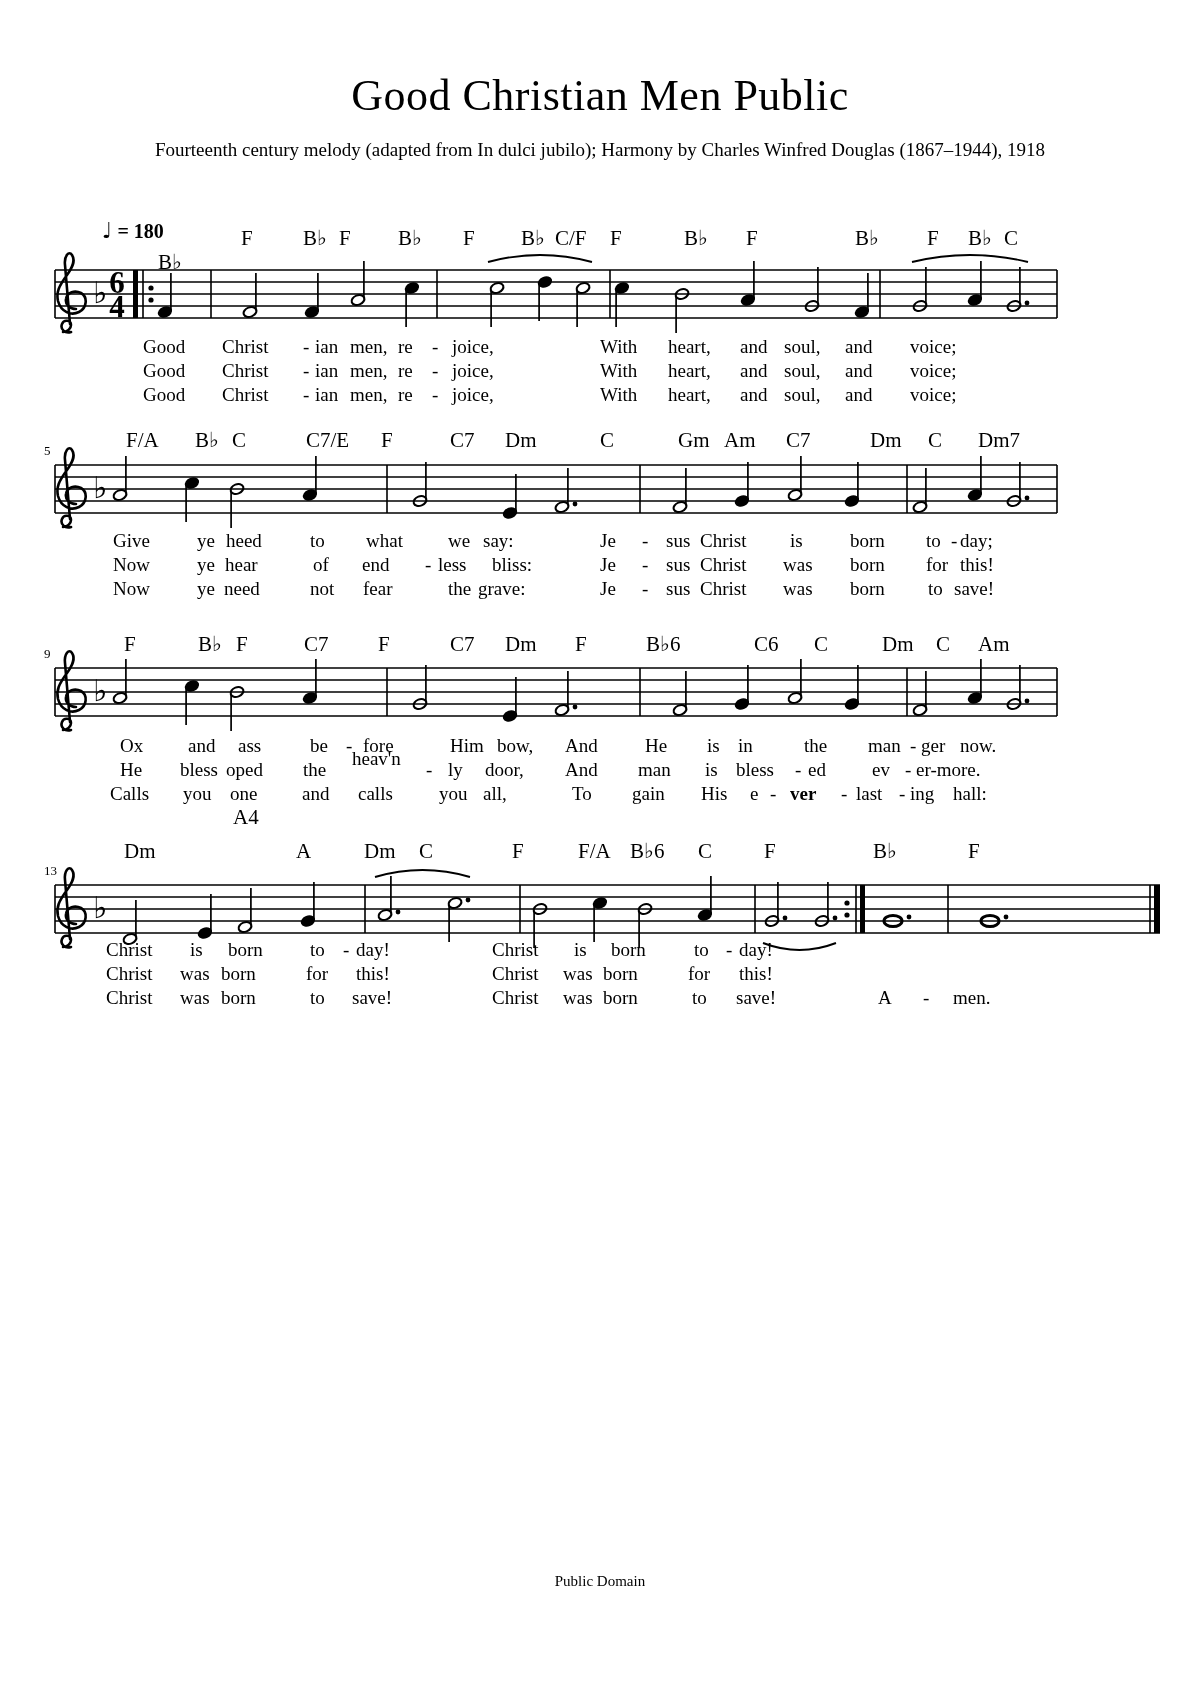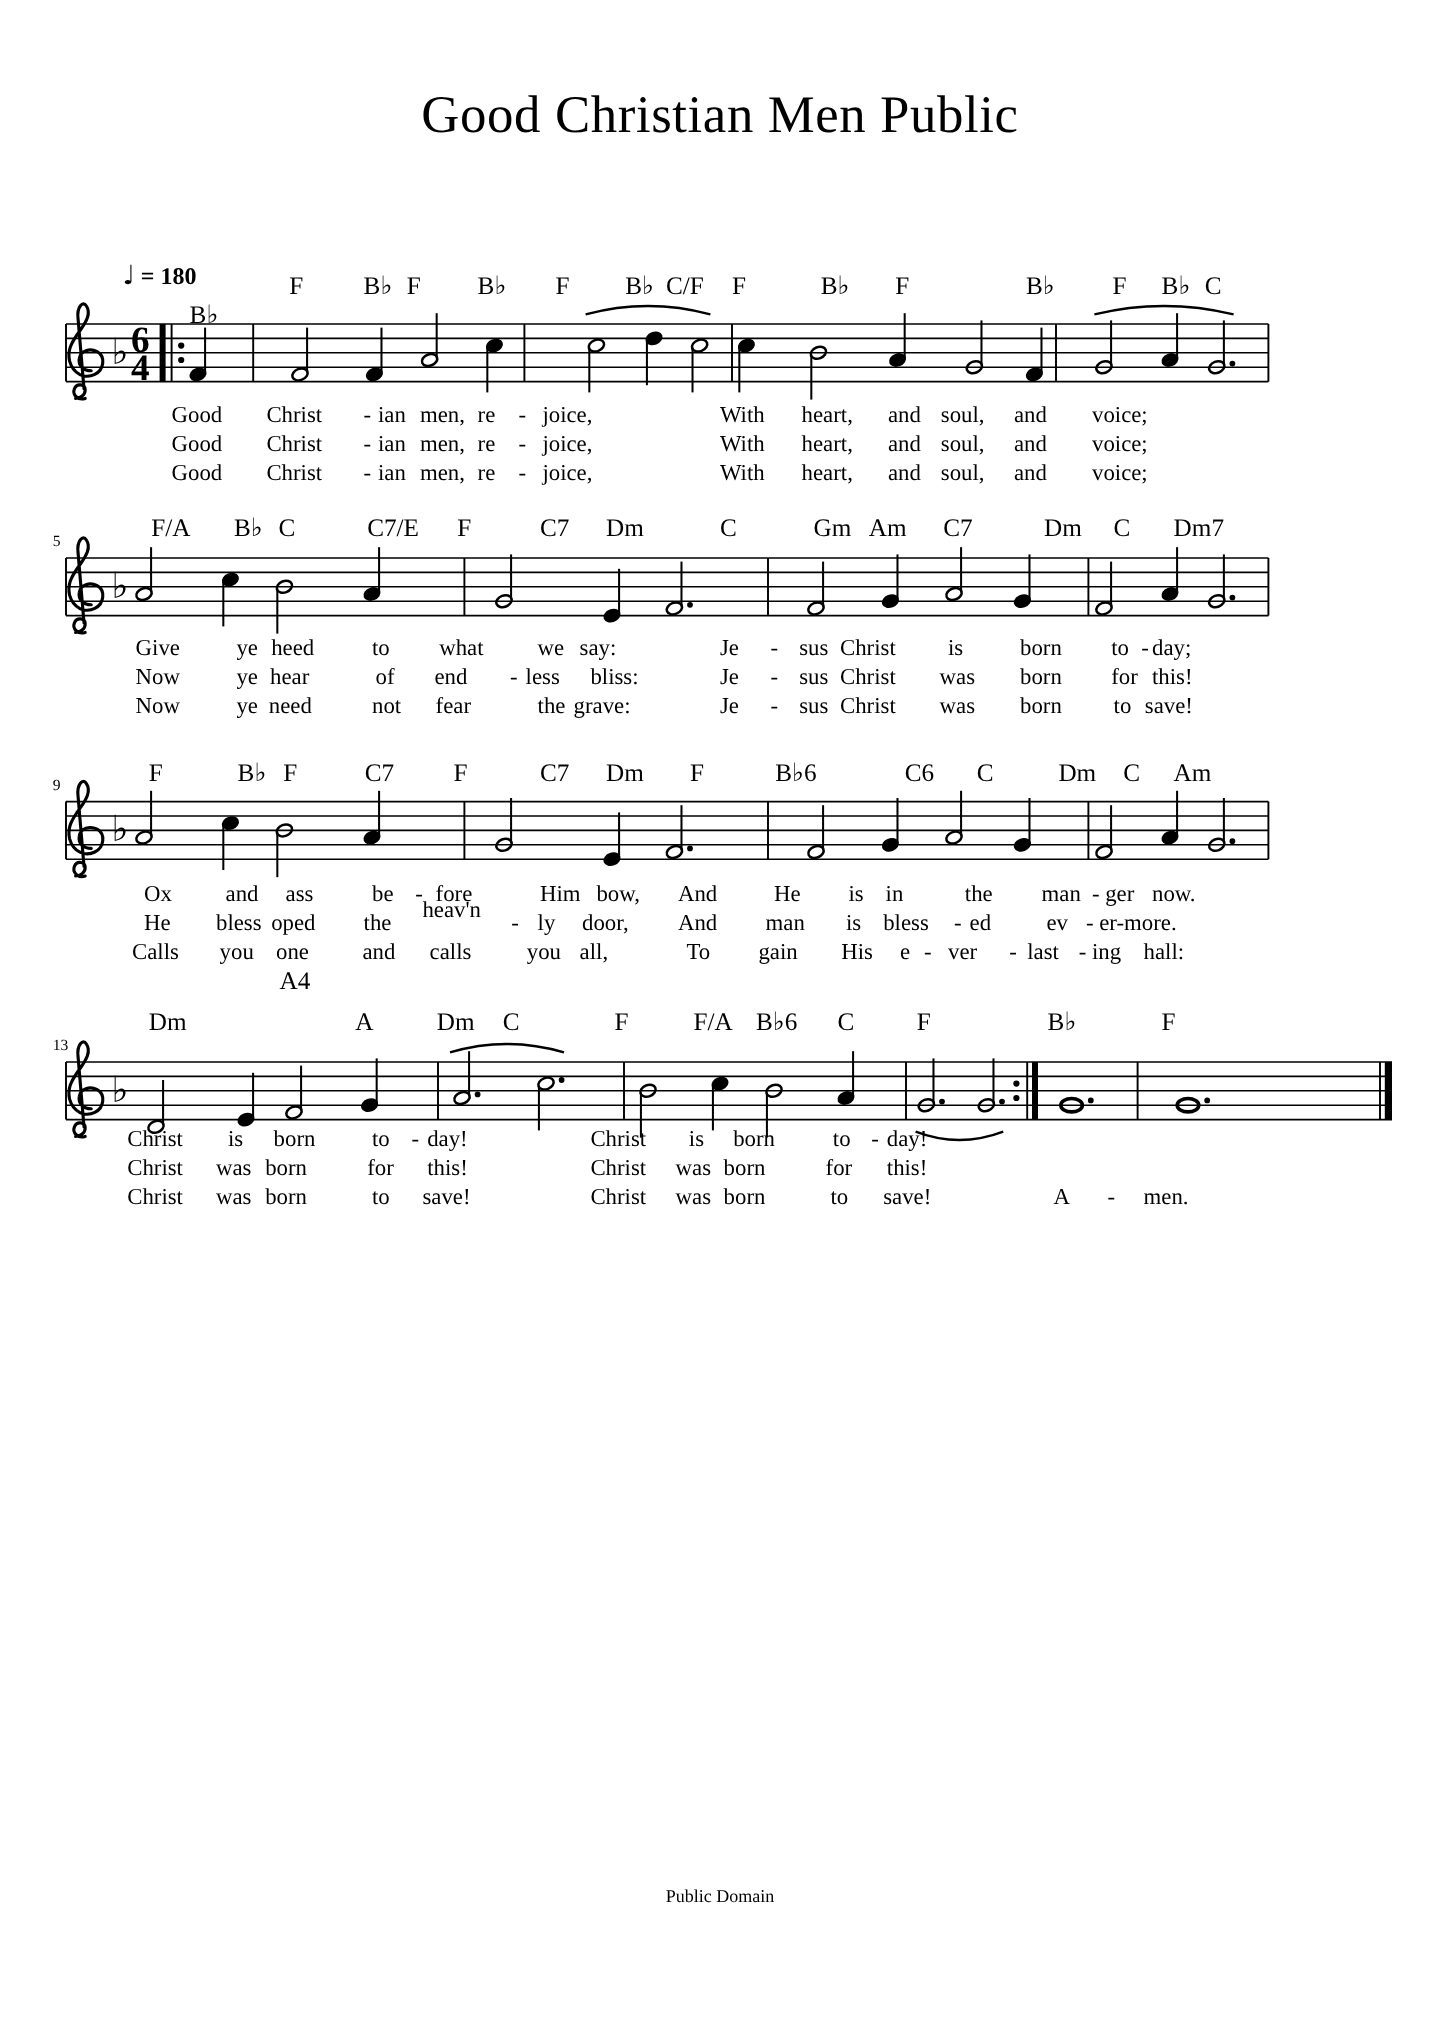--- a/index.html
+++ b/index.html
@@ -209,20 +209,21 @@
       <circle cx="835" cy="918" r="2.4" fill="#000"></circle>
       <ellipse cx="893" cy="921" rx="9" ry="5.6" fill="none" stroke="#000" stroke-width="3"></ellipse>
       <circle cx="909" cy="917" r="2.4" fill="#000"></circle>
       <ellipse cx="990" cy="921" rx="9" ry="5.6" fill="none" stroke="#000" stroke-width="3"></ellipse>
       <circle cx="1006" cy="917" r="2.4" fill="#000"></circle>
       <path d="M375,877 Q422.5,863 470,877" fill="none" stroke="#000" stroke-width="1.9"></path>
       <path d="M763,943 Q799.5,957 836,943" fill="none" stroke="#000" stroke-width="1.9"></path>
     </svg>
 
   <div class="title">Good Christian Men Public</div>
+  <div class="creditline credit2">Fourteenth century melody (adapted from In dulci jubilo); Harmony by Charles Winfred Douglas (1867–1944), 1918</div>
 
   <div class="tempo"><span class="beatglyph">♩</span><span> = 180</span></div>
 
   <div id="overlay">
       <span class="chord" style="left: 160px; top: 250px;">B♭</span>
       <span class="chord" style="left: 243px; top: 226px;">F</span>
       <span class="chord" style="left: 305px; top: 226px;">B♭</span>
       <span class="chord" style="left: 341px; top: 226px;">F</span>
       <span class="chord" style="left: 400px; top: 226px;">B♭</span>
       <span class="chord" style="left: 465px; top: 226px;">F</span>
@@ -393,21 +394,21 @@
       <span class="lyric" style="left: 230px; top: 783px;">one</span>
       <span class="lyric" style="left: 302px; top: 783px;">and</span>
       <span class="lyric" style="left: 358px; top: 783px;">calls</span>
       <span class="lyric" style="left: 439px; top: 783px;">you</span>
       <span class="lyric" style="left: 483px; top: 783px;">all,</span>
       <span class="lyric" style="left: 572px; top: 783px;">To</span>
       <span class="lyric" style="left: 632px; top: 783px;">gain</span>
       <span class="lyric" style="left: 701px; top: 783px;">His</span>
       <span class="lyric" style="left: 750px; top: 783px;">e</span>
       <span class="lyric" style="left: 770px; top: 783px;">-</span>
-      <span class="lyric" style="left: 790px; top: 783px;">ver</span>
+      <span class="lyric" style="left: 790px; top: 783px; font-weight: bold;">ver</span>
       <span class="lyric" style="left: 841px; top: 783px;">-</span>
       <span class="lyric" style="left: 856px; top: 783px;">last</span>
       <span class="lyric" style="left: 899px; top: 783px;">-</span>
       <span class="lyric" style="left: 910px; top: 783px;">ing</span>
       <span class="lyric" style="left: 953px; top: 783px;">hall:</span>
       <span class="mnum" style="left: 44px; top: 863px;">13</span>
       <span class="chord" style="left: 126px; top: 839px;">Dm</span>
       <span class="chord" style="left: 235px; top: 805px;">A4</span>
       <span class="chord" style="left: 298px; top: 839px;">A</span>
       <span class="chord" style="left: 366px; top: 839px;">Dm</span>

